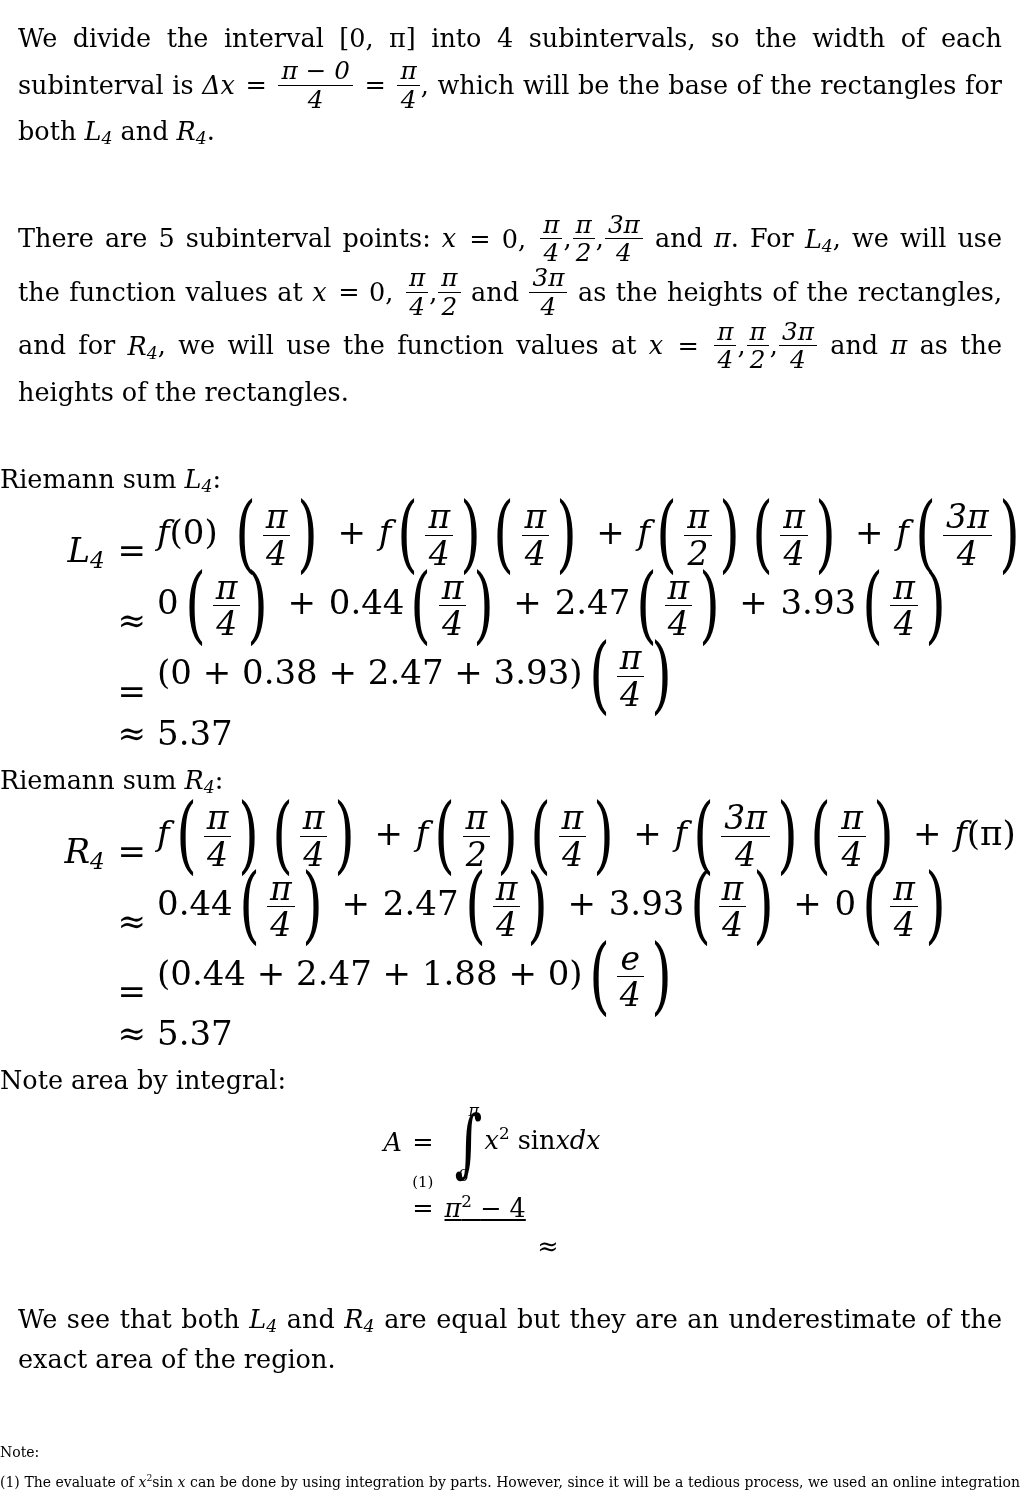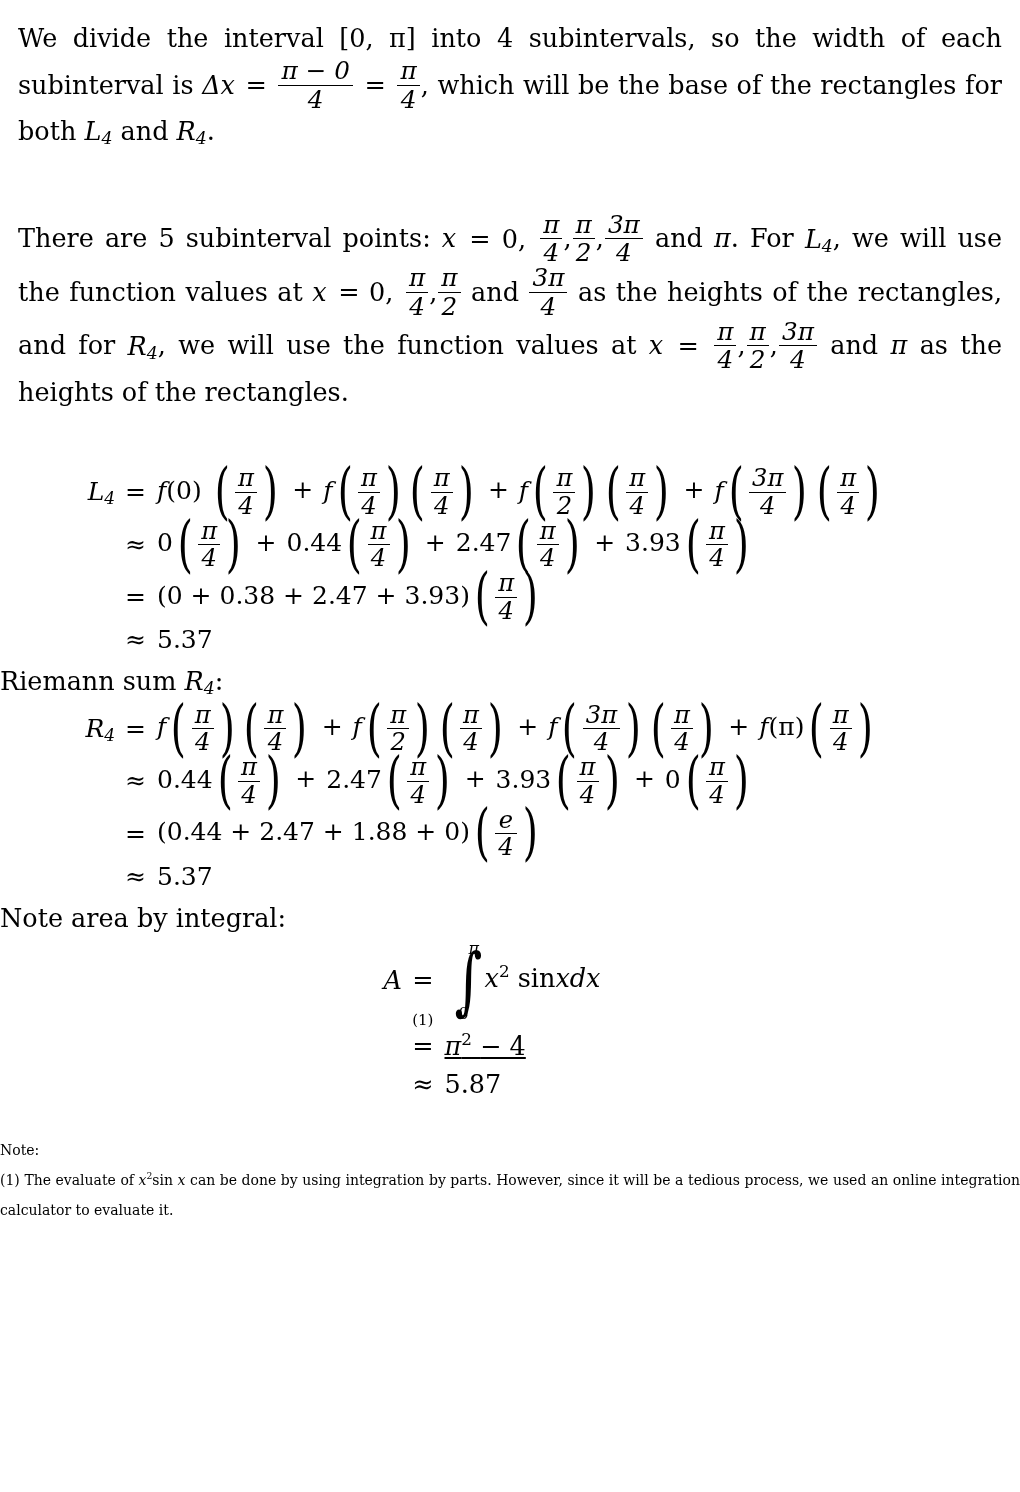--- a/index.html
+++ b/index.html
@@ -105,22 +105,22 @@
     vertical-align: middle;
   }
 
   
   .eqblock {
     margin: 0;
     padding: 0;
   }
   .eqrow {
     display: flex;
-    align-items: center;
-    font-size: 25px;
+    align-items: flex-end;
+    font-size: 34px;
     white-space: nowrap;
   }
   .eq-lhs {
     flex: 0 0 auto;
     text-align: right;
     padding-right: 9px;
     font-style: italic;
   }
   .eq-rhs {
     flex: 0 0 auto;
@@ -221,20 +221,21 @@
 <div class="page">
 
   <p class="para"><span>We divide the interval </span><span class="mr">[0, π]</span><span> into 4 subintervals, so the width of each subinterval is </span><span class="m">Δx</span> <span class="op">=</span> <span class="frac"><span class="num m">π − 0</span><span class="den m">4</span></span> <span class="op">=</span> <span class="frac"><span class="num m">π</span><span class="den m">4</span></span><span>, which will be the base of the rectangles for both </span><span class="m"><span>L</span><sub class="idx">4</sub></span><span> and </span><span class="m"><span>R</span><sub class="idx">4</sub></span><span>.</span></p>
 
   <div class="spacer-sm"></div>
 
   <p class="para"><span>There are 5 subinterval points: </span><span class="m">x</span> <span class="op">= 0,</span> <span class="frac"><span class="num m">π</span><span class="den m">4</span></span><span>,</span><span class="frac"><span class="num m">π</span><span class="den m">2</span></span><span>,</span><span class="frac"><span class="num m">3π</span><span class="den m">4</span></span><span> and </span><span class="m">π</span><span>. For </span><span class="m"><span>L</span><sub class="idx">4</sub></span><span>, we will use the function values at </span><span class="m">x</span> <span class="op">= 0,</span> <span class="frac"><span class="num m">π</span><span class="den m">4</span></span><span>,</span><span class="frac"><span class="num m">π</span><span class="den m">2</span></span><span> and </span><span class="frac"><span class="num m">3π</span><span class="den m">4</span></span><span> as the heights of the rectangles, and for </span><span class="m"><span>R</span><sub class="idx">4</sub></span><span>, we will use the function values at </span><span class="m">x</span> <span class="op">=</span> <span class="frac"><span class="num m">π</span><span class="den m">4</span></span><span>,</span><span class="frac"><span class="num m">π</span><span class="den m">2</span></span><span>,</span><span class="frac"><span class="num m">3π</span><span class="den m">4</span></span><span> and </span><span class="m">π</span><span> as the heights of the rectangles.</span></p>
 
   <div class="spacer-md"></div>
 
+  <div class="label-line"><span>Riemann sum </span><span class="m"><span>L</span><sub class="idx">4</sub></span><span>:</span></div>
 
   <div class="eqblock">
 
     <div class="eqrow" style="margin-left:0px; margin-top:4px;">
       <div class="eq-lhs" style="width:148px;"><span class="m"><span>L</span><sub class="idx">4</sub></span> <span class="op">=</span></div>
       <div class="eq-rhs">
         <span class="m">f</span><span class="mr">(0)</span>
         <span class="pwrap"><span class="pleft">(</span><span class="pbody"><span class="frac"><span class="num m">π</span><span class="den m">4</span></span></span><span class="pright">)</span></span>
         <span class="op">+</span>
         <span class="m">f</span><span class="pwrap"><span class="pleft">(</span><span class="pbody"><span class="frac"><span class="num m">π</span><span class="den m">4</span></span></span><span class="pright">)</span></span><span class="pwrap"><span class="pleft">(</span><span class="pbody"><span class="frac"><span class="num m">π</span><span class="den m">4</span></span></span><span class="pright">)</span></span>
@@ -329,26 +330,26 @@
       </div>
     </div>
 
     <div class="ceq-row" style="margin-top:12px;">
       <div class="ceq-lhs" style="width:110px;"><span class="eqnote"><span class="tag">(1)</span><span>=</span></span></div>
       <div class="ceq-rhs" style="width:250px;text-decoration:underline;"><span class="m"><span>π</span><sup class="exp">2</sup></span> <span class="mr">− 4</span></div>
     </div>
 
     <div class="ceq-row" style="margin-top:8px;">
       <div class="ceq-lhs" style="width:110px;"><span class="op">≈</span></div>
-      <div class="ceq-rhs" style="width:250px;"><span class="mr">5.87</span></div>
     </div>
   </div>
 
   <div class="spacer-sm"></div>
 
+  <p class="para" style="margin-top:10px;"><span>We see that both </span><span class="m"><span>L</span><sub class="idx">4</sub></span><span> and </span><span class="m"><span>R</span><sub class="idx">4</sub></span><span> are equal but they are an underestimate of the exact area of the region.</span></p>
 
   <div class="spacer-lg"></div>
 
   <div class="note-block">
     <span class="note-head">Note:</span>
     <span class="note-body"><span>(1)</span><span> The evaluate of </span><span class="m"><span>x</span><sup class="exp">2</sup></span><span class="mr">sin </span><span class="m">x</span><span> can be done by using integration by parts. However, since it will be a tedious process, we used an online integration calculator to evaluate it.</span></span>
   </div>
 
 </div>
 

